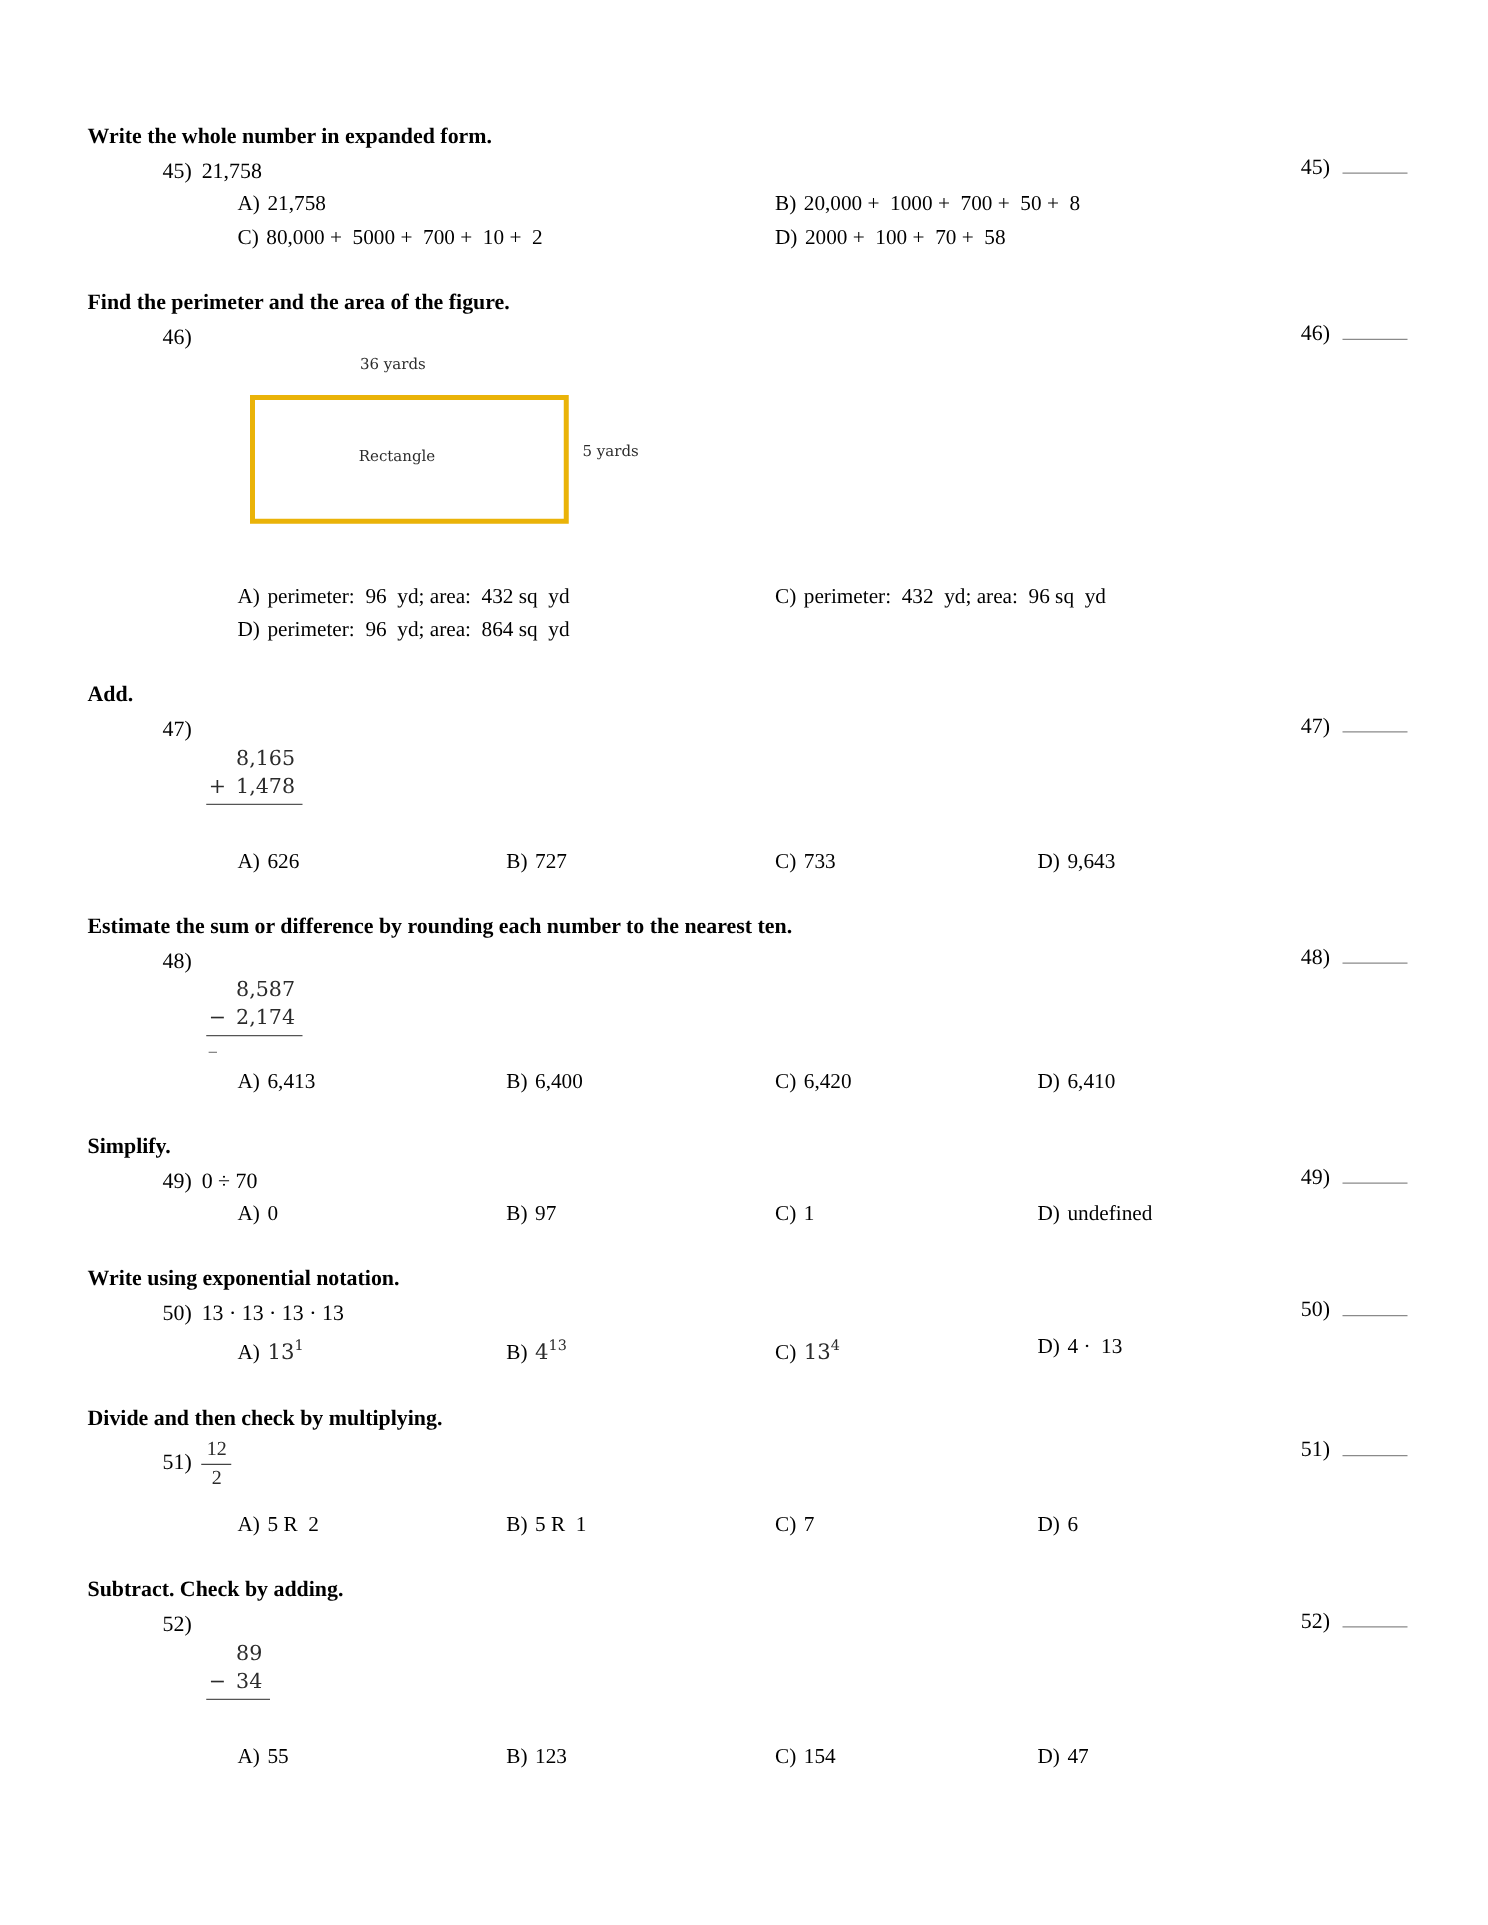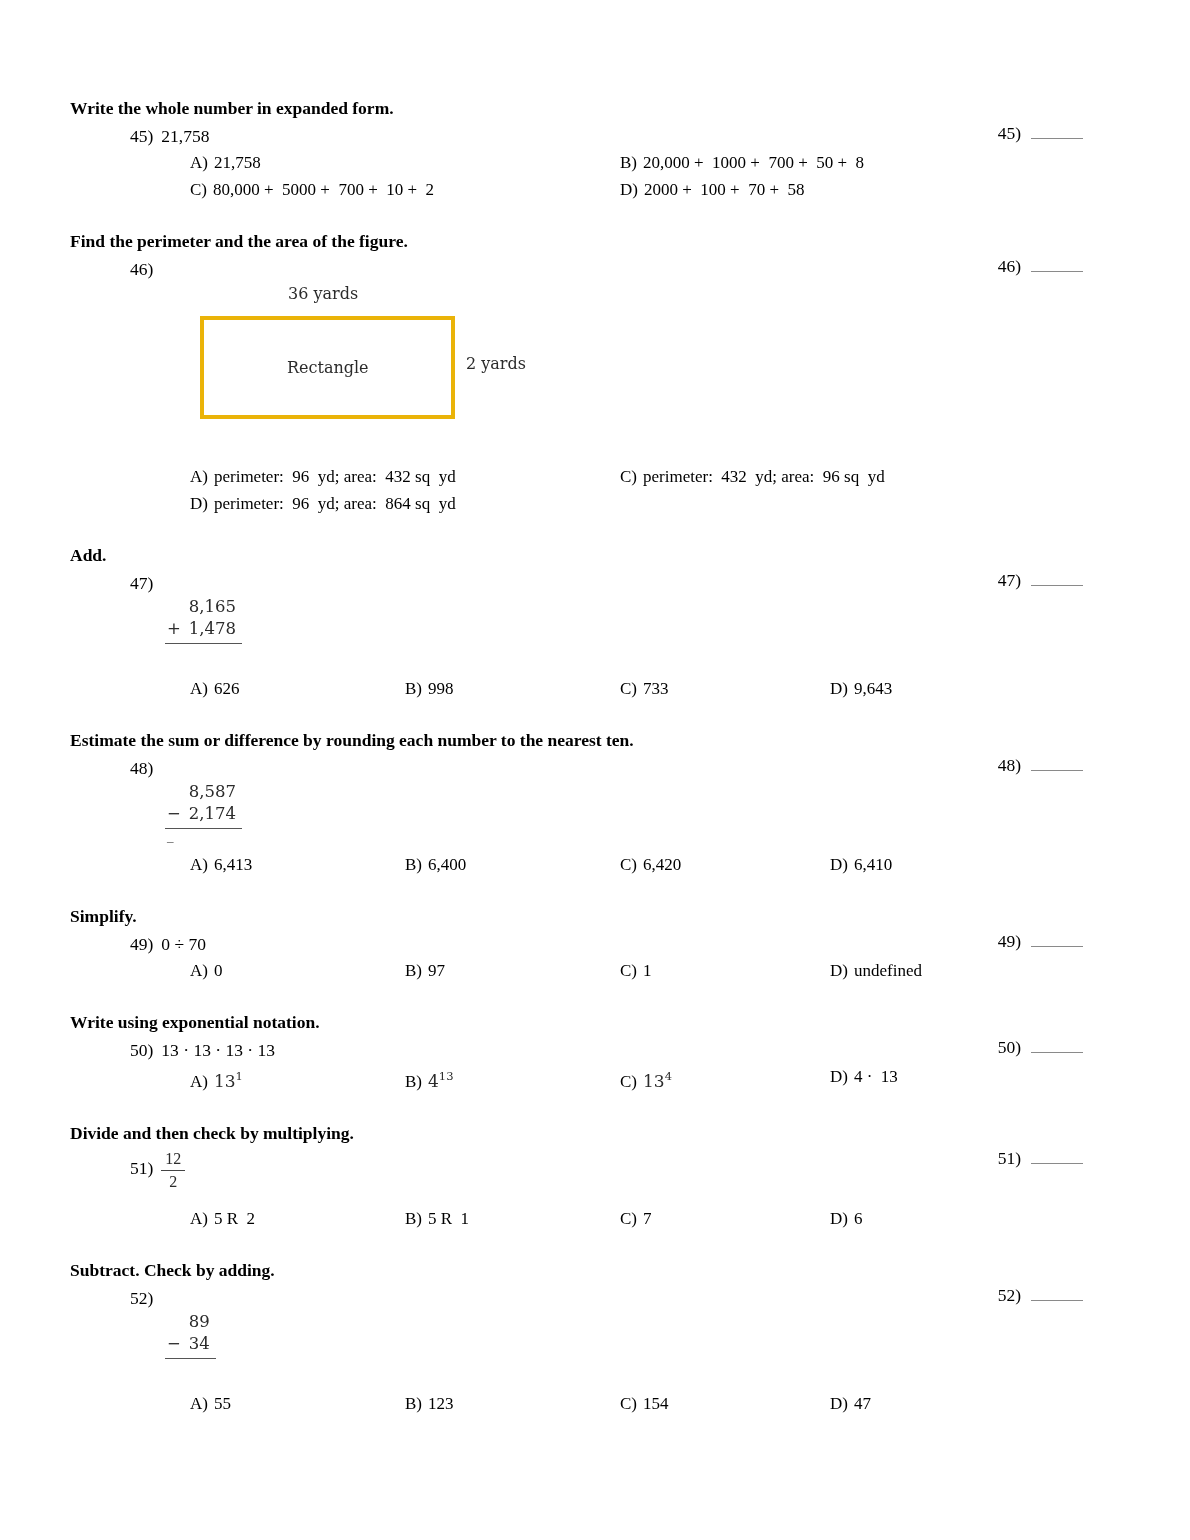--- a/index.html
+++ b/index.html
@@ -1,18 +1,18 @@
 <!DOCTYPE html>
 <html><head>
 <meta charset="utf-8">
 <style>
   * { margin:0; padding:0; box-sizing:border-box; }
   html, body { background:#ffffff; }
   body { width:1190px; height:1540px; font-family:"Liberation Serif", serif; color:#000; }
-  .page { position:relative; width:1190px; height:1540px; padding:96px 107px 30px 70px; overflow:hidden; }
+  .page { position:relative; width:1190px; height:1540px; padding:96px 64px 30px 70px; overflow:hidden; }
 
   .sec { position:relative; margin-bottom:26px; }
   .instruction { font-weight:bold; font-size:17.5px; line-height:24px; }
   .qline { margin-left:60px; margin-top:3px; font-size:17.5px; line-height:26px; }
   .qnum { margin-right:8px; }
 
   .answer { position:absolute; right:0; top:27px; font-size:17.5px; white-space:nowrap; }
   .aline { display:inline-block; width:52px; height:15px; border-bottom:1px solid #8a8a8a; margin-left:10px; }
 
   .choices { margin-left:120px; font-size:17px; line-height:27px; display:grid; }
@@ -20,21 +20,21 @@
   .choices4 { grid-template-columns:215px 215px 210px 1fr; }
   .choice { white-space:pre-wrap; }
   .clabel { margin-right:6px; }
   .choices-after-math { margin-top:31px; }
   .choices-tight { margin-top:5px; }
   .choices-frac { margin-top:13px; }
 
   .mathimg { font-family:"DejaVu Serif", serif; color:#2b2b2b; }
 
   .figure { position:relative; margin-left:130px; margin-top:2px; height:125px; margin-bottom:54px;
-            font-family:"DejaVu Serif", serif; color:#2b2b2b; font-size:16px; }
+            font-family:"DejaVu Serif", serif; color:#2b2b2b; font-size:12px; }
   .fig-top { position:absolute; left:88px; top:0; }
   .fig-rect { position:absolute; left:0; top:32px; width:255px; height:103px; border:4px solid #eab308; }
   .fig-rect span { position:absolute; left:83px; top:38px; }
   .fig-side { position:absolute; left:266px; top:70px; }
 
   .vwrap { margin-left:95px; }
   .vmath { display:inline-block; font-family:"DejaVu Serif", serif; font-size:16.5px; line-height:22px;
            color:#2b2b2b; border-bottom:1.6px solid #555; padding:0 6px 3px 2px; min-width:66px; }
   .vmath-sm { min-width:44px; }
   .vm-top { text-align:right; }
@@ -65,21 +65,21 @@
   </section>
 
   <section class="sec">
     <div class="instruction">Find the perimeter and the area of the figure.</div>
     <div class="qline"><span class="qnum">46)</span></div>
     <div class="figure">
       <div class="fig-top">36 yards</div>
       <div class="fig-rect">
           <span>Rectangle</span>
         </div>
-      <div class="fig-side">2 yards</div>
+      <div class="fig-side">5 yards</div>
     </div>
     <div class="choices choices2">
       <div class="choice"><span class="clabel">A)</span><span>perimeter:  96  yd; area:  432 sq  yd</span></div>
       <div class="choice"><span class="clabel">C)</span><span>perimeter:  432  yd; area:  96 sq  yd</span></div>
       <div class="choice"><span class="clabel">D)</span><span>perimeter:  96  yd; area:  864 sq  yd</span></div>
     </div>
     <div class="answer"><span>46)</span><span class="aline"></span></div>
   </section>
 
   <section class="sec">
@@ -89,21 +89,21 @@
       <div class="vmath">
         <div class="vm-top">8,165</div>
         <div class="vm-bot">
             <span>+</span>
             <span>1,478</span>
           </div>
       </div>
     </div>
     <div class="choices choices4 choices-after-math">
       <div class="choice"><span class="clabel">A)</span><span>626</span></div>
-      <div class="choice"><span class="clabel">B)</span><span>998</span></div>
+      <div class="choice"><span class="clabel">B)</span><span>727</span></div>
       <div class="choice"><span class="clabel">C)</span><span>733</span></div>
       <div class="choice"><span class="clabel">D)</span><span>9,643</span></div>
     </div>
     <div class="answer"><span>47)</span><span class="aline"></span></div>
   </section>
 
   <section class="sec">
     <div class="instruction">Estimate the sum or difference by rounding each number to the nearest ten.</div>
     <div class="qline"><span class="qnum">48)</span></div>
     <div class="vwrap">

